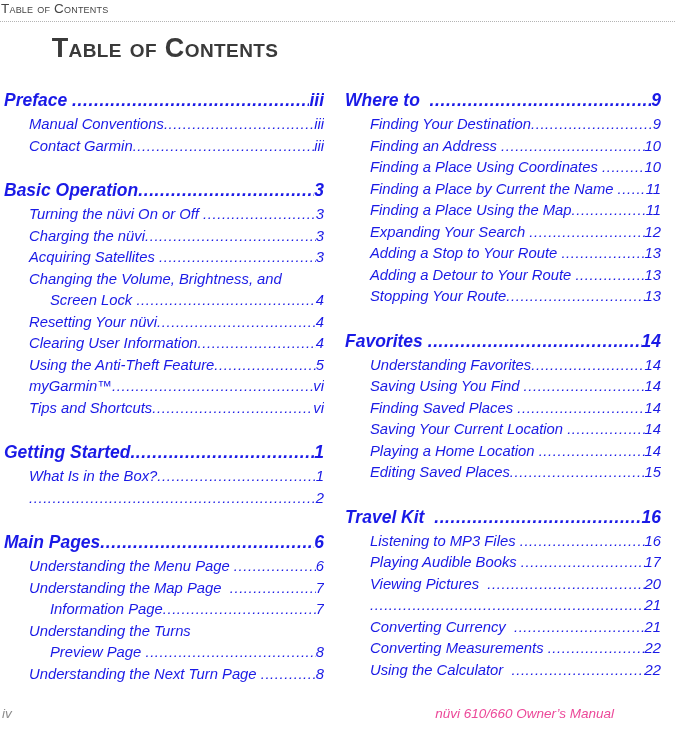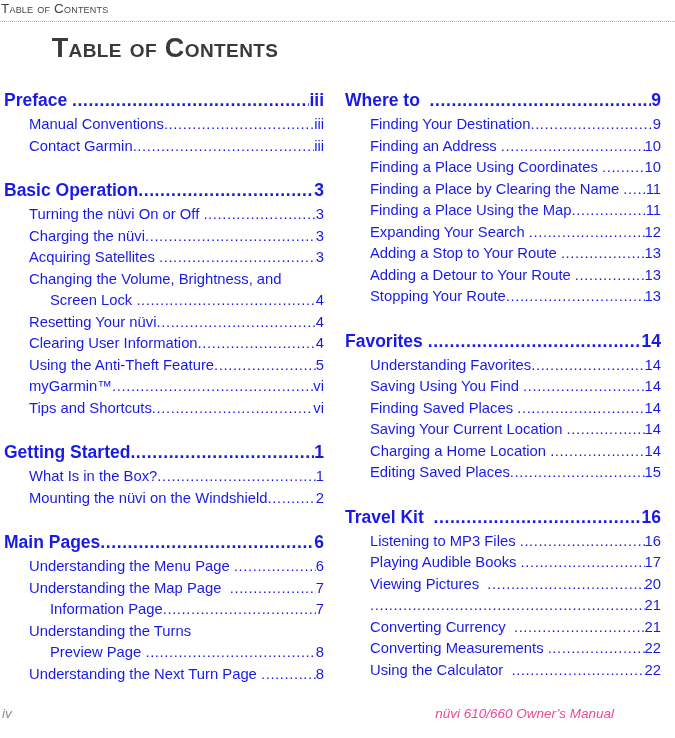--- a/index.html
+++ b/index.html
@@ -55,20 +55,21 @@
     font-variant: small-caps;
     letter-spacing: 0.4px;
     color: #3a3a3a;
     white-space: nowrap;
   }
 
   
   .column {
     position: absolute;
     top: 88px;
+    font-style: italic;
   }
   .column-left  { left: 4px;   width: 320px; }
   .column-right { left: 345px; width: 316px; }
 
   
   .toc-group { display: block; }
 
   .toc-entry {
     display: flex;
     align-items: baseline;
@@ -245,21 +246,20 @@
         <span class="label">Getting Started</span>
         <span class="leader">...........................................................................................................</span>
         <span class="page">1</span>
       </div>
       <div class="toc-entry level2">
         <span class="label">What Is in the Box?</span>
         <span class="leader">...........................................................................................................</span>
         <span class="page">1</span>
       </div>
       <div class="toc-entry level2">
-        <span class="label">Mounting the nüvi on the Windshield</span>
         <span class="leader">...........................................................................................................</span>
         <span class="page">2</span>
       </div>
     </div>
     <div class="toc-group">
       <div class="toc-entry level1">
         <span class="label">Main Pages</span>
         <span class="leader">...........................................................................................................</span>
         <span class="page">6</span>
       </div>
@@ -312,21 +312,21 @@
         <span class="label">Finding an Address </span>
         <span class="leader">...........................................................................................................</span>
         <span class="page">10</span>
       </div>
       <div class="toc-entry level2">
         <span class="label">Finding a Place Using Coordinates </span>
         <span class="leader">...........................................................................................................</span>
         <span class="page">10</span>
       </div>
       <div class="toc-entry level2">
-        <span class="label">Finding a Place by Clearing the Name </span>
+        <span class="label">Finding a Place by Current the Name </span>
         <span class="leader">...........................................................................................................</span>
         <span class="page">11</span>
       </div>
       <div class="toc-entry level2">
         <span class="label">Finding a Place Using the Map</span>
         <span class="leader">...........................................................................................................</span>
         <span class="page">11</span>
       </div>
       <div class="toc-entry level2">
         <span class="label">Expanding Your Search </span>
@@ -369,21 +369,21 @@
         <span class="label">Finding Saved Places </span>
         <span class="leader">...........................................................................................................</span>
         <span class="page">14</span>
       </div>
       <div class="toc-entry level2">
         <span class="label">Saving Your Current Location </span>
         <span class="leader">...........................................................................................................</span>
         <span class="page">14</span>
       </div>
       <div class="toc-entry level2">
-        <span class="label">Charging a Home Location </span>
+        <span class="label">Playing a Home Location </span>
         <span class="leader">...........................................................................................................</span>
         <span class="page">14</span>
       </div>
       <div class="toc-entry level2">
         <span class="label">Editing Saved Places</span>
         <span class="leader">...........................................................................................................</span>
         <span class="page">15</span>
       </div>
     </div>
     <div class="toc-group">

